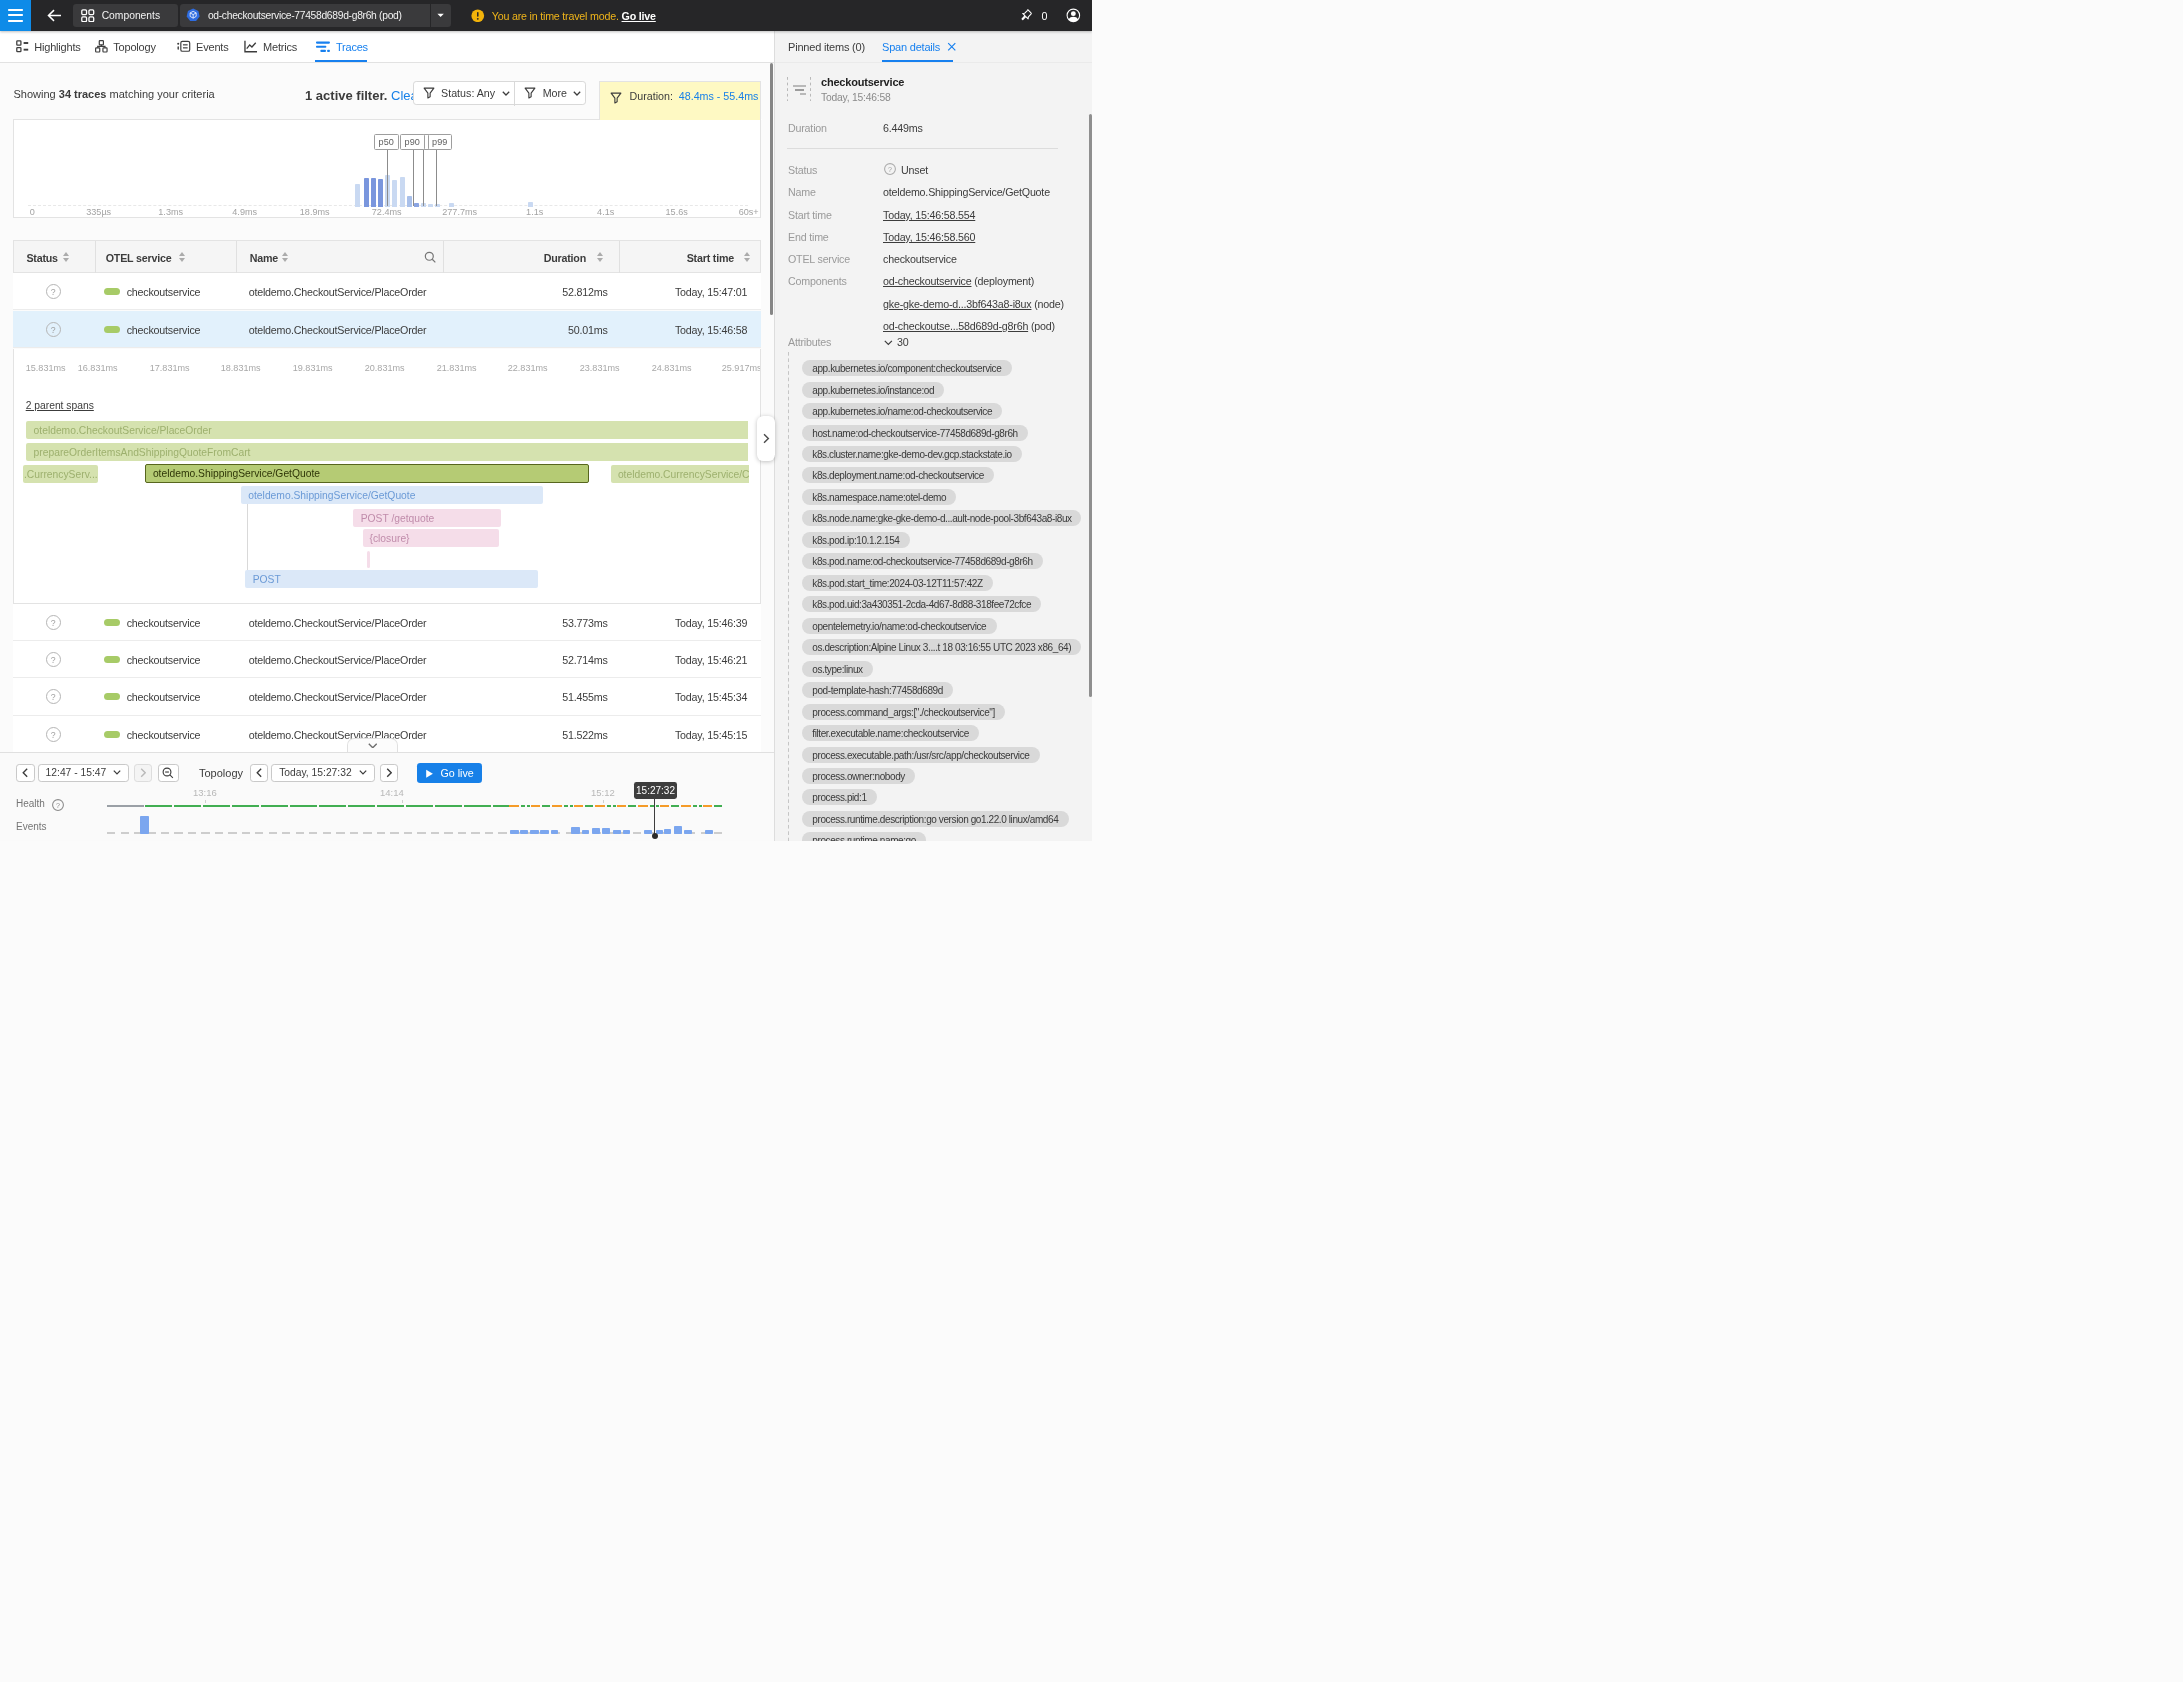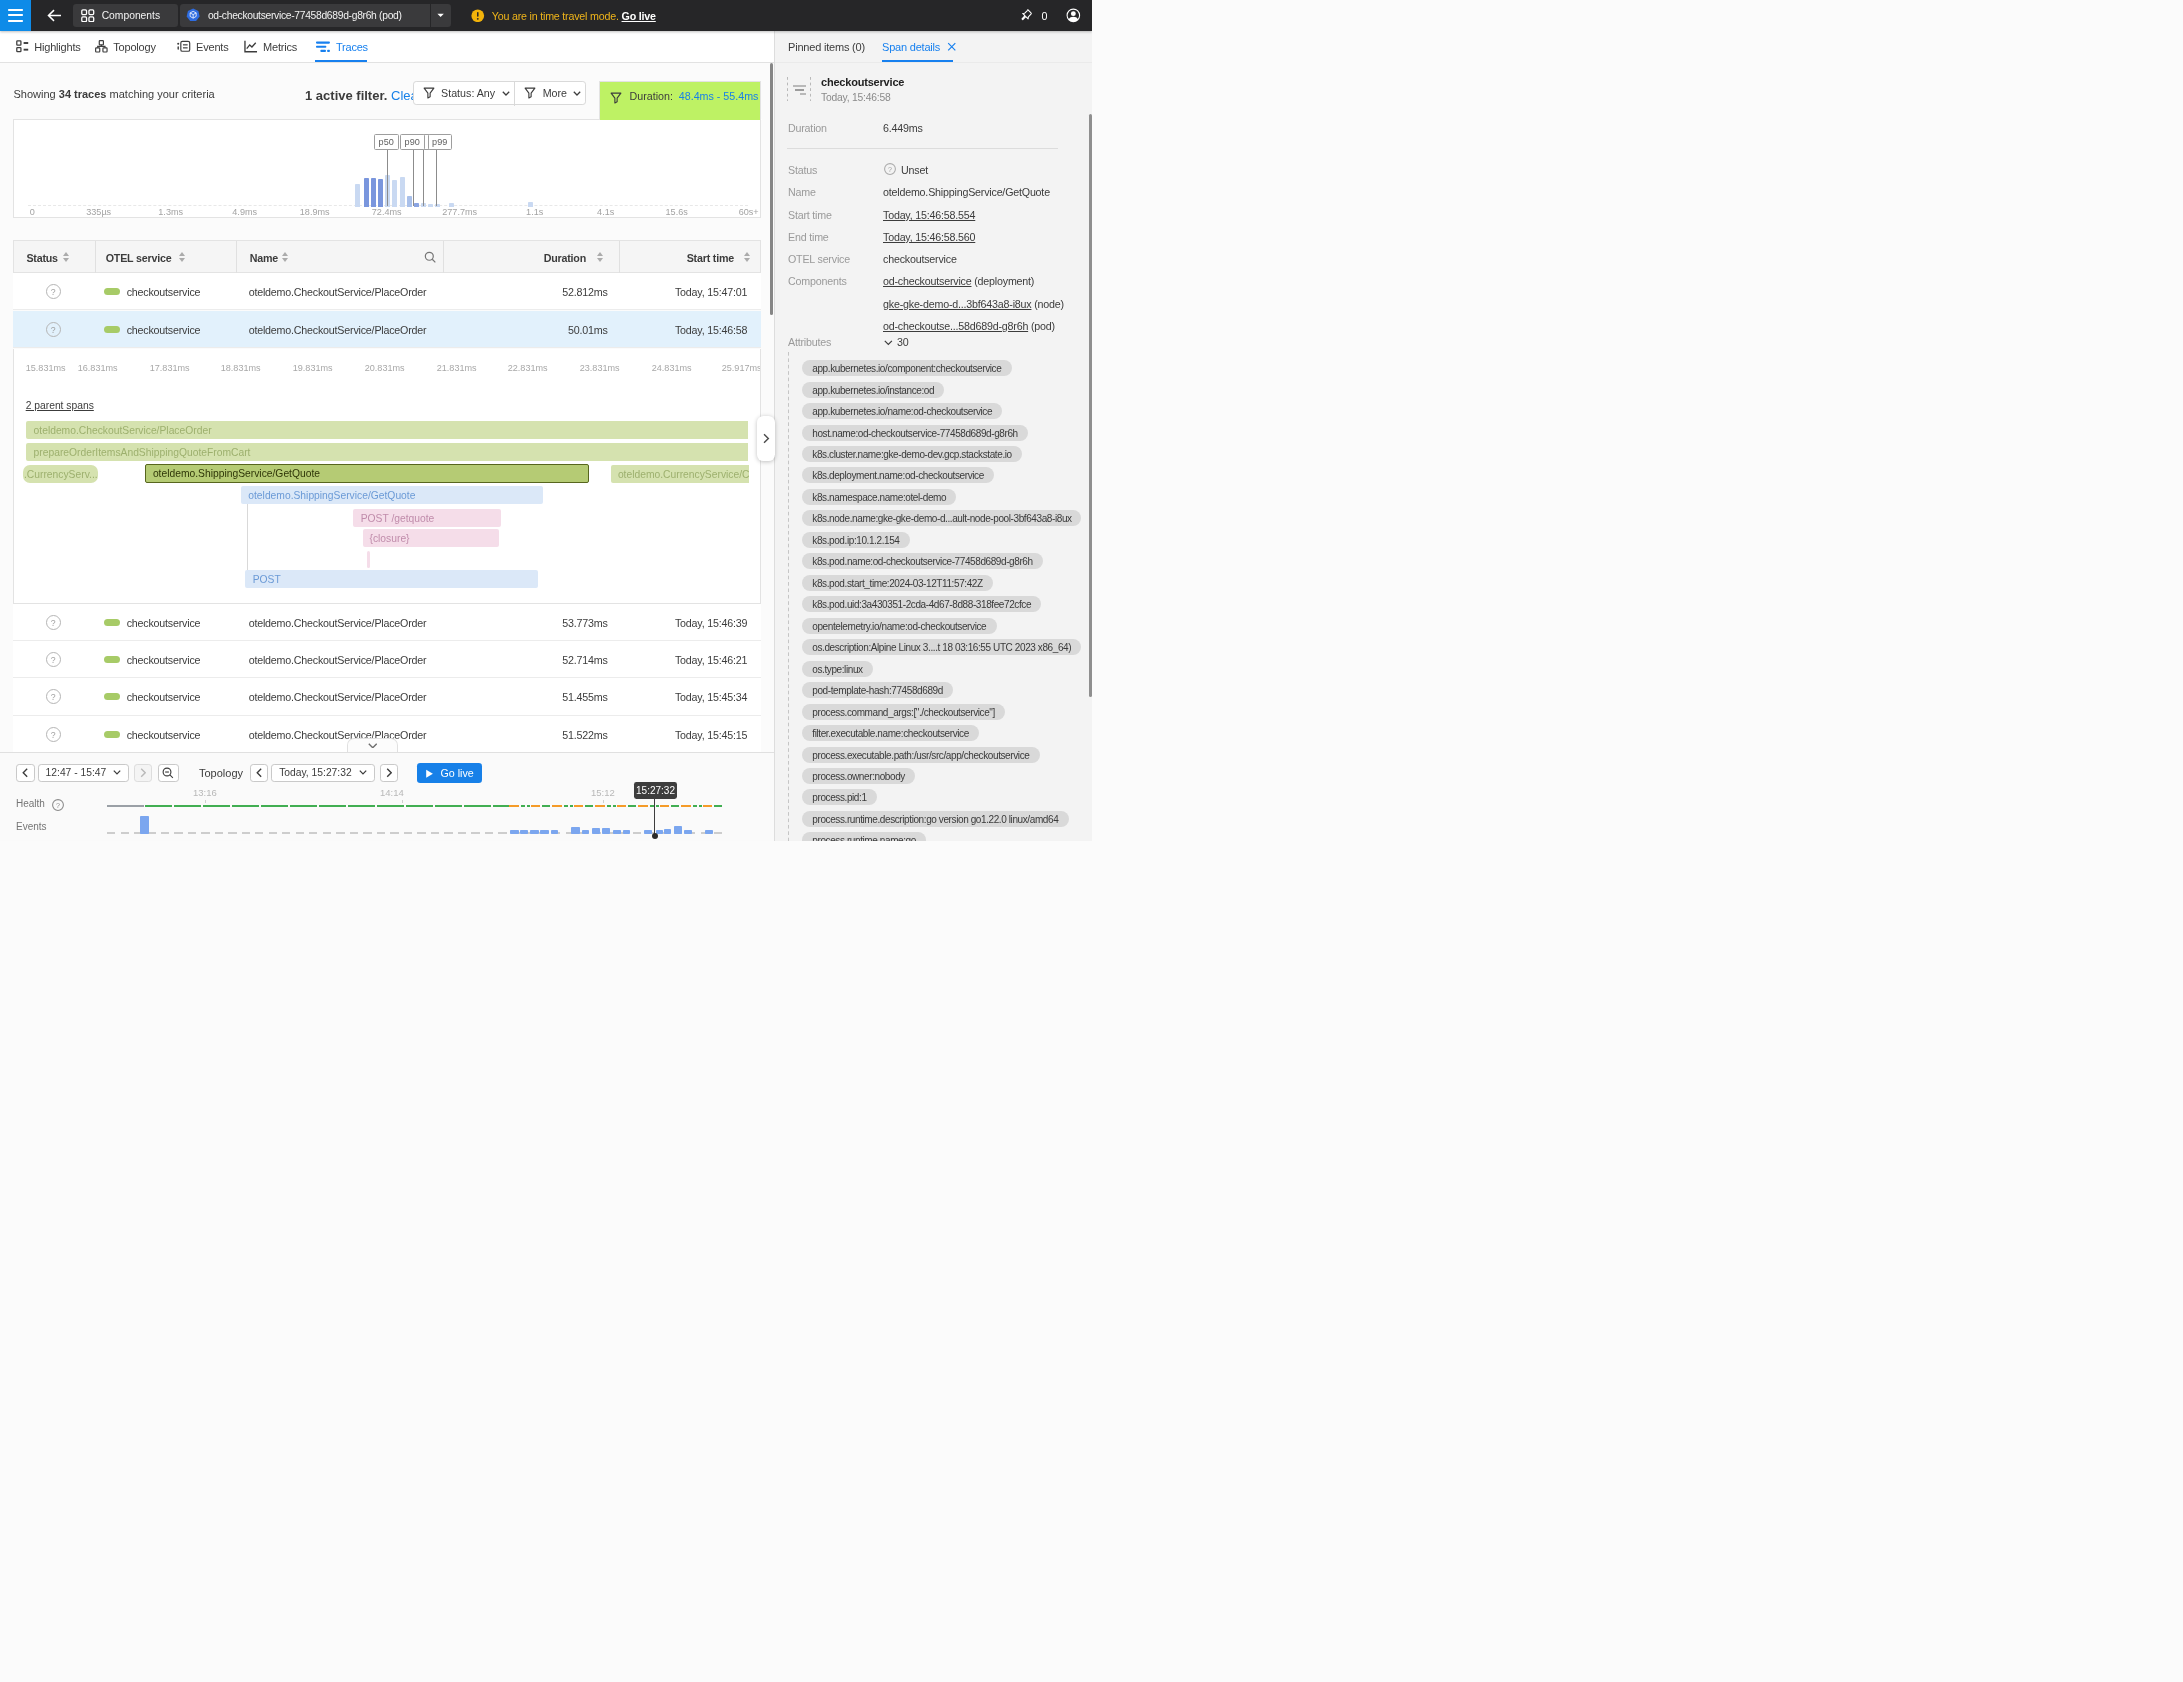--- a/index.html
+++ b/index.html
@@ -25,21 +25,21 @@
 .tab svg { margin-right:5.6px; }
 #tab-traces { color:#1780ef; }
 #traceline { position:absolute; left:315px; top:29px; width:52px; height:2.4px; background:#1780ef; }
 
 
 #main { position:absolute; left:0; top:63px; width:774px; height:689px; background:#fbfbfb; }
 #showing { position:absolute; left:13.5px; top:25px; font-size:11px; color:#3c3c3c; }
 #activef { position:absolute; left:305px; top:25px; font-size:13px; color:#3c3c3c; }
 #fgroup { position:absolute; left:413px; top:18.3px; width:173px; height:24px; border:0.8px solid #d9d9d9; background:#fff; border-radius:3.2px; display:flex; }
 #fgroup .seg { display:flex; align-items:center; font-size:10.7px; color:#3c3c3c; }
-#durbox { position:absolute; left:599px; top:17.5px; width:162px; height:39px; background:#bef264; border:0.8px solid #e3e3e3; border-bottom:none; display:flex; align-items:flex-start; padding-top:8.7px; font-size:10.7px; color:#3c3c3c; z-index:2; }
+#durbox { position:absolute; left:599px; top:17.5px; width:162px; height:39px; background:#fef9c3; border:0.8px solid #e3e3e3; border-bottom:none; display:flex; align-items:flex-start; padding-top:8.7px; font-size:10.7px; color:#3c3c3c; z-index:2; }
 #histo { position:absolute; left:12.7px; top:56px; width:748px; height:99px; background:#fff; border:0.8px solid #e3e3e3; }
 
 
 #thead { position:absolute; left:12.7px; top:177px; width:748px; height:33px; background:#f5f5f5; border:0.8px solid #e3e3e3; font-weight:bold; font-size:10.7px; letter-spacing:-0.2px; color:#3c3c3c; }
 .hcell { position:absolute; top:0; height:33px; display:flex; align-items:center; }
 .vdiv { position:absolute; top:0; width:0.8px; height:33px; background:#e0e0e0; }
 .sort { position:absolute; top:10.3px; width:7.2px; height:12px; }
 .sort:before { content:""; position:absolute; left:0; top:0.8px; border-left:3.2px solid transparent; border-right:3.2px solid transparent; border-bottom:4px solid #ababab; }
 .sort:after { content:""; position:absolute; left:0; bottom:1.6px; border-left:3.2px solid transparent; border-right:3.2px solid transparent; border-top:4px solid #ababab; }
 #collapsepill { position:absolute; left:347px; top:675px; width:51px; height:14.3px; background:#fcfcfc; border:0.8px solid #e0e0e0; border-bottom:none; border-radius:7.2px 7.2px 0 0; display:flex; align-items:center; justify-content:center; }
@@ -55,21 +55,21 @@
 .qmark { position:absolute; left:33px; top:11px; width:15px; height:15px; border:1.2px solid #b5b5b5; border-radius:50%; color:#9e9e9e; font-size:8.7px; display:flex; align-items:center; justify-content:center; }
 .hpill { position:absolute; left:91px; top:15px; width:16.7px; height:7.2px; background:#a7cb67; border-radius:3.6px; }
 .svc { position:absolute; left:114px; top:0; height:37px; display:flex; align-items:center; }
 .nm { position:absolute; left:236px; top:0; height:37px; display:flex; align-items:center; }
 .dur { position:absolute; right:153px; top:0; height:37px; display:flex; align-items:center; }
 .stt { position:absolute; right:13.5px; top:0; height:37px; display:flex; align-items:center; }
 
 
 #gantt { position:absolute; left:12.7px; top:286px; width:748px; height:255px; background:#fff; border-left:0.8px solid #e3e3e3; border-right:0.8px solid #e3e3e3; border-bottom:0.8px solid #e3e3e3; overflow:hidden; }
 .gbar { position:absolute; height:18.3px; border-radius:2px; font-size:10.3px; display:flex; align-items:center; white-space:nowrap; overflow:hidden; }
-.g-green { background:#d5e2af; color:#9db06e;border-radius:7px; }
+.g-green { background:#d5e2af; color:#9db06e; }
 .g-blue { background:#dbe8f8; color:#6b9ad6; }
 .g-pink { background:#f5dde9; color:#c08cab; }
 
 
 #botbar { position:absolute; left:0; top:752px; width:1092px; height:89px; background:#fafafa; border-top:0.8px solid #e0e0e0; z-index:10; }
 .bbtn { position:absolute; top:10.7px; height:18.3px; background:#fff; border:0.8px solid #c9c9c9; border-radius:3.2px; color:#3c3c3c; font-size:10.3px; display:flex; align-items:center; justify-content:center; }
 #golive { position:absolute; left:417px; top:10.3px; width:65px; height:20px; background:#1780e8; border-radius:3.2px; color:#fff; font-size:10.7px; display:flex; align-items:center; justify-content:center; }
 .tlabel { position:absolute; top:34px; font-size:9.5px; color:#b8b8b8; }
 #healthlbl, #eventslbl { position:absolute; left:16px; font-size:10px; color:#757575; }
 #healthline { position:absolute; left:107px; top:52px; width:616px; height:2.1px; }

